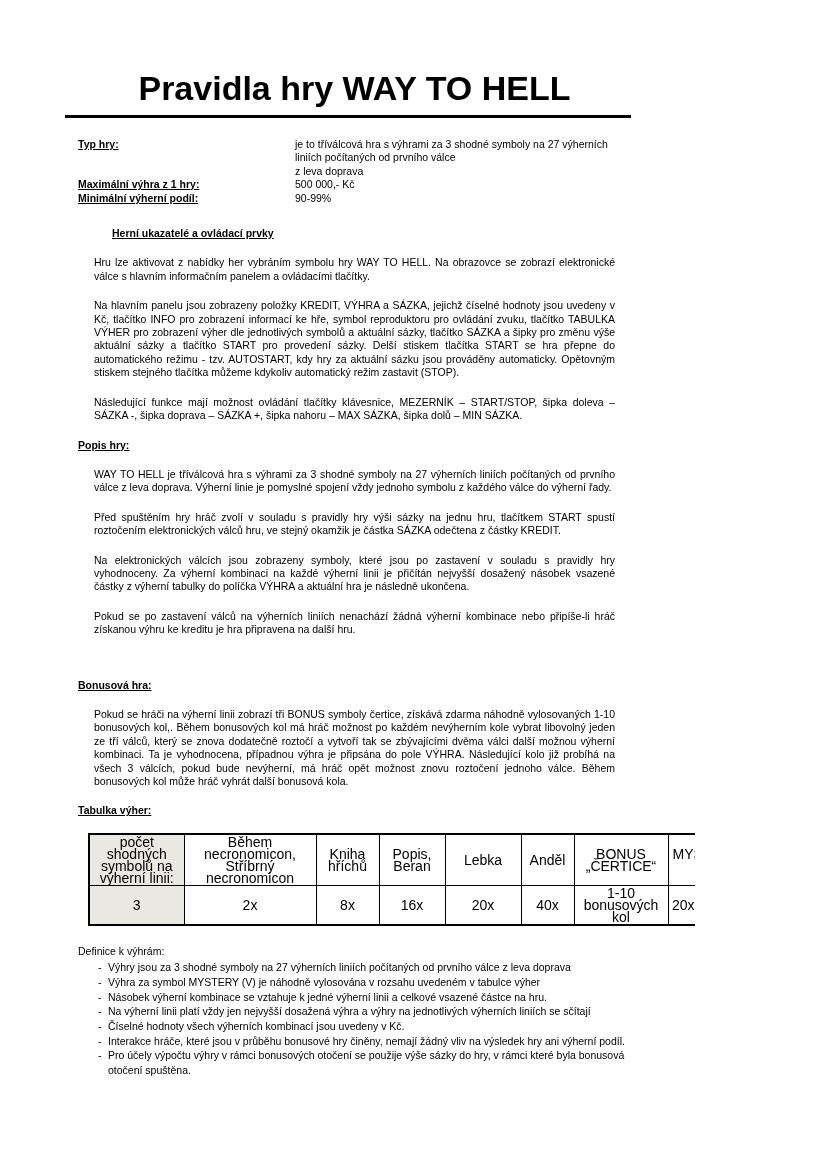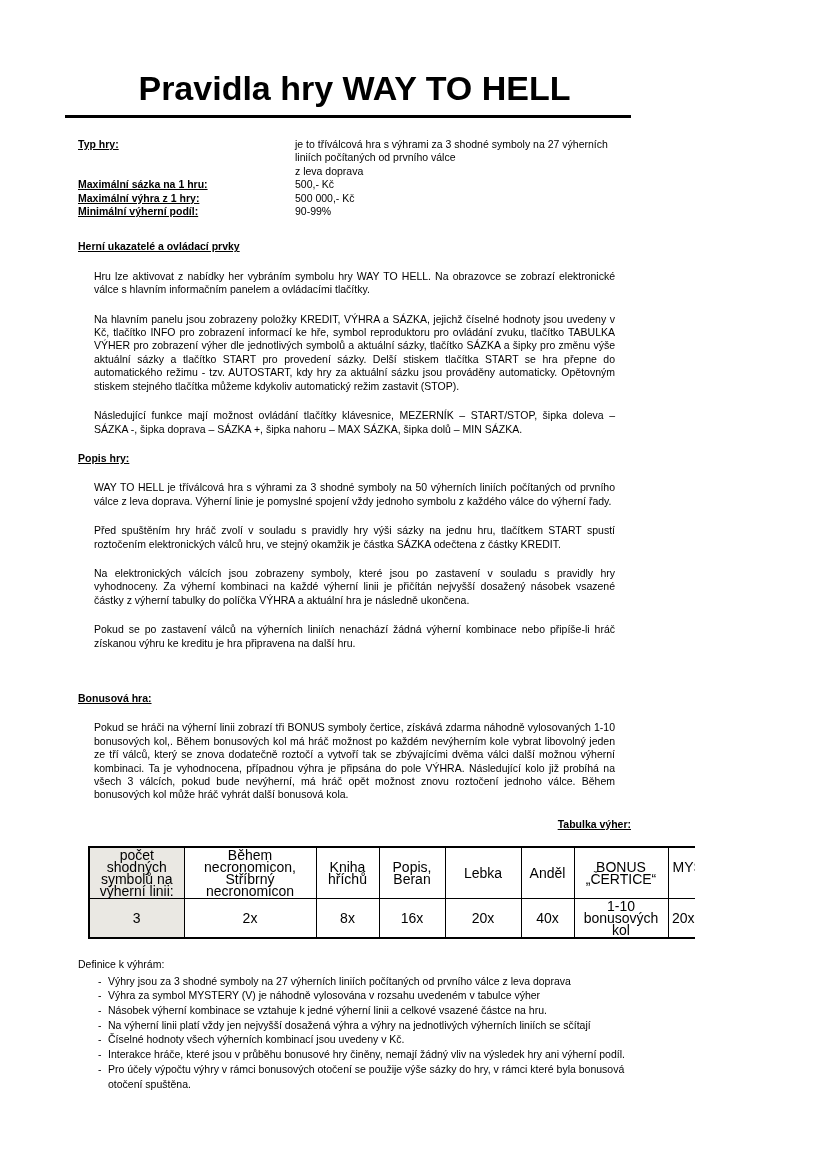--- a/index.html
+++ b/index.html
@@ -38,23 +38,23 @@
     text-decoration:underline;
   }
   .info-value { flex:1; white-space:pre-line; }
   
   .section-heading {
     font-size:10.5px;
     font-weight:bold;
     text-decoration:underline;
     margin:14px 0 0 0;
   }
-  .section-heading.first { margin-top:22px; }
+  .section-heading.first { margin-top:22px;margin-left:34px; }
   .section-heading.bonus-gap { margin-top:42px; }
-  .section-heading.table-gap { margin-top:9px;text-align:right; }
+  .section-heading.table-gap { margin-top:9px; }
   p.body-par { margin:16px; text-align:justify; }
   
   .payout-table {
     border-collapse:collapse;
     table-layout:fixed;
     width:656px;
     margin:15px 0 0 10px;
     border:2px solid #000;
     font-size:14px;
     line-height:12px;
@@ -98,43 +98,39 @@
   <h1 class="doc-title">Pravidla hry WAY TO HELL</h1>
   <div class="title-rule"></div>
 
   <div class="info-block">
     <div class="info-row">
       <div class="info-label">Typ hry:</div>
       <div class="info-value">je to tříválcová hra s výhrami za 3 shodné symboly na 27 výherních liniích počítaných od prvního válce
 z leva doprava</div>
     </div>
     <div class="info-row">
-      <div class="info-label">Maximální sázka na 1 hru:</div>
-      <div class="info-value">500,- Kč</div>
-    </div>
-    <div class="info-row">
       <div class="info-label">Maximální výhra z 1 hry:</div>
       <div class="info-value">500 000,- Kč</div>
     </div>
     <div class="info-row">
       <div class="info-label">Minimální výherní podíl:</div>
       <div class="info-value">90-99%</div>
     </div>
   </div>
 
   <div>
     <h2 class="section-heading first">Herní ukazatelé a ovládací prvky</h2>
     <p class="body-par">Hru lze aktivovat z nabídky her vybráním symbolu hry WAY TO HELL. Na obrazovce se zobrazí elektronické válce s hlavním informačním panelem a ovládacími tlačítky.</p>
     <p class="body-par">Na hlavním panelu jsou zobrazeny položky KREDIT, VÝHRA a SÁZKA, jejichž číselné hodnoty jsou uvedeny v Kč, tlačítko INFO pro zobrazení informací ke hře, symbol reproduktoru pro ovládání zvuku, tlačítko TABULKA VÝHER pro zobrazení výher dle jednotlivých symbolů a aktuální sázky, tlačítko SÁZKA a šipky pro změnu výše aktuální sázky a tlačítko START pro provedení sázky. Delší stiskem tlačítka START se hra přepne do automatického režimu - tzv. AUTOSTART, kdy hry za aktuální sázku jsou prováděny automaticky. Opětovným stiskem stejného tlačítka můžeme kdykoliv automatický režim zastavit (STOP).</p>
     <p class="body-par">Následující funkce mají možnost ovládání tlačítky klávesnice, MEZERNÍK – START/STOP, šipka doleva –SÁZKA -, šipka doprava – SÁZKA +, šipka nahoru – MAX SÁZKA, šipka dolů – MIN SÁZKA.</p>
   </div>
 
   <div>
     <h2 class="section-heading">Popis hry:</h2>
-    <p class="body-par">WAY TO HELL je tříválcová hra s výhrami za 3 shodné symboly na 50 výherních liniích počítaných od prvního válce z leva doprava. Výherní linie je pomyslné spojení vždy jednoho symbolu z každého válce do výherní řady.</p>
+    <p class="body-par">WAY TO HELL je tříválcová hra s výhrami za 3 shodné symboly na 27 výherních liniích počítaných od prvního válce z leva doprava. Výherní linie je pomyslné spojení vždy jednoho symbolu z každého válce do výherní řady.</p>
     <p class="body-par">Před spuštěním hry hráč zvolí v souladu s pravidly hry výši sázky na jednu hru, tlačítkem START spustí roztočením elektronických válců hru, ve stejný okamžik je částka SÁZKA odečtena z částky KREDIT.</p>
     <p class="body-par">Na elektronických válcích jsou zobrazeny symboly, které jsou po zastavení v souladu s pravidly hry vyhodnoceny. Za výherní kombinaci na každé výherní linii je přičítán nejvyšší dosažený násobek vsazené částky z výherní tabulky do políčka VÝHRA a aktuální hra je následně ukončena.</p>
     <p class="body-par">Pokud se po zastavení válců na výherních liniích nenachází žádná výherní kombinace nebo připíše-li hráč získanou výhru ke kreditu je hra připravena na další hru.</p>
   </div>
 
   <div>
     <h2 class="section-heading bonus-gap">Bonusová hra:</h2>
     <p class="body-par">Pokud se hráči na výherní linii zobrazí tři BONUS symboly čertice, získává zdarma náhodně vylosovaných 1-10 bonusových kol,. Během bonusových kol má hráč možnost po každém nevýherním kole vybrat libovolný jeden ze tří válců, který se znova dodatečně roztočí a vytvoří tak se zbývajícími dvěma válci další možnou výherní kombinaci. Ta je vyhodnocena, případnou výhra je připsána do pole VÝHRA. Následující kolo již probíhá na všech 3 válcích, pokud bude nevýherní, má hráč opět možnost znovu roztočení jednoho válce. Během bonusových kol může hráč vyhrát další bonusová kola.</p>
   </div>
 

